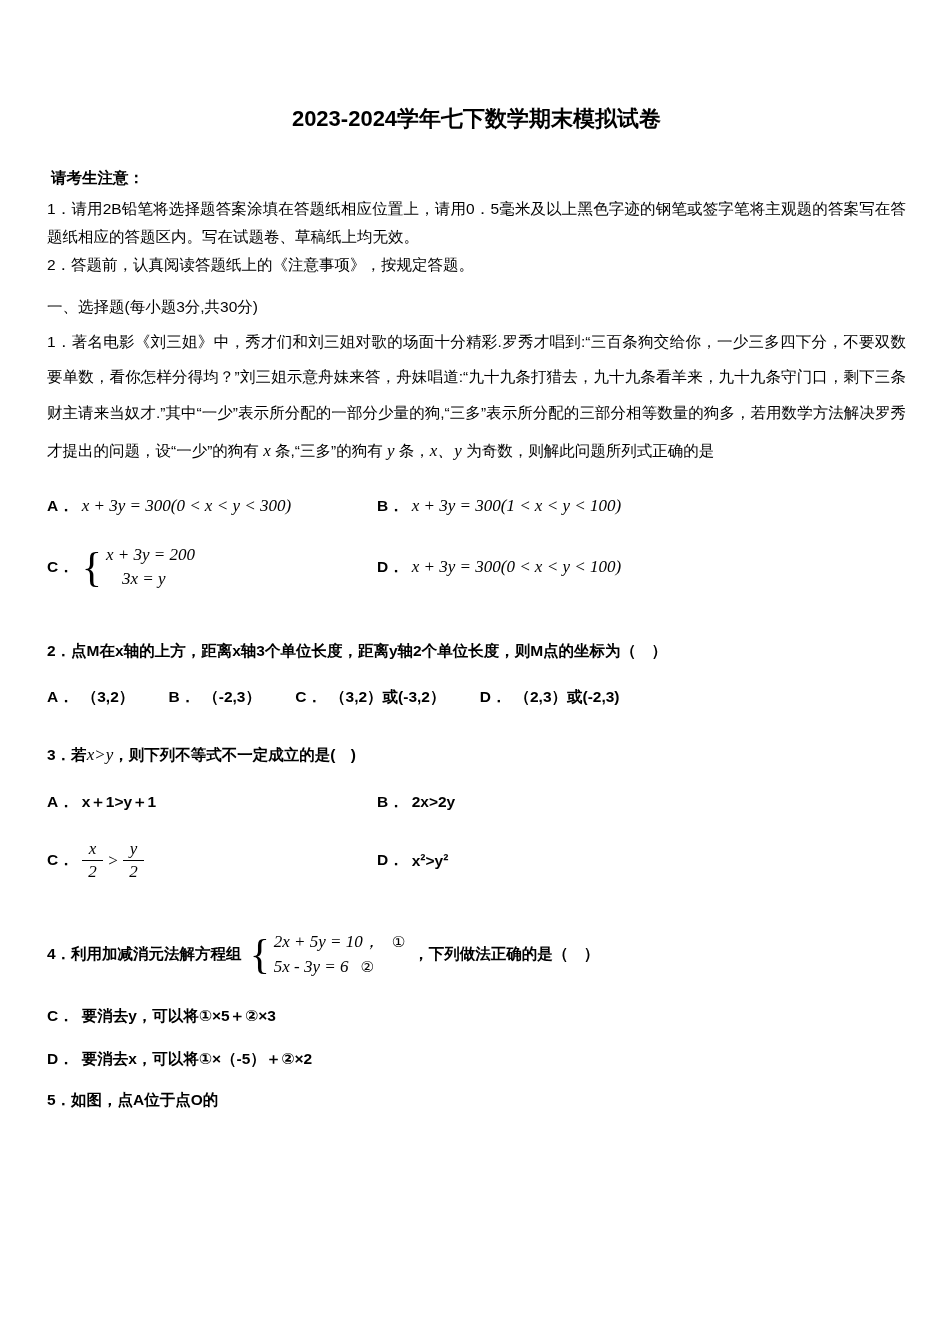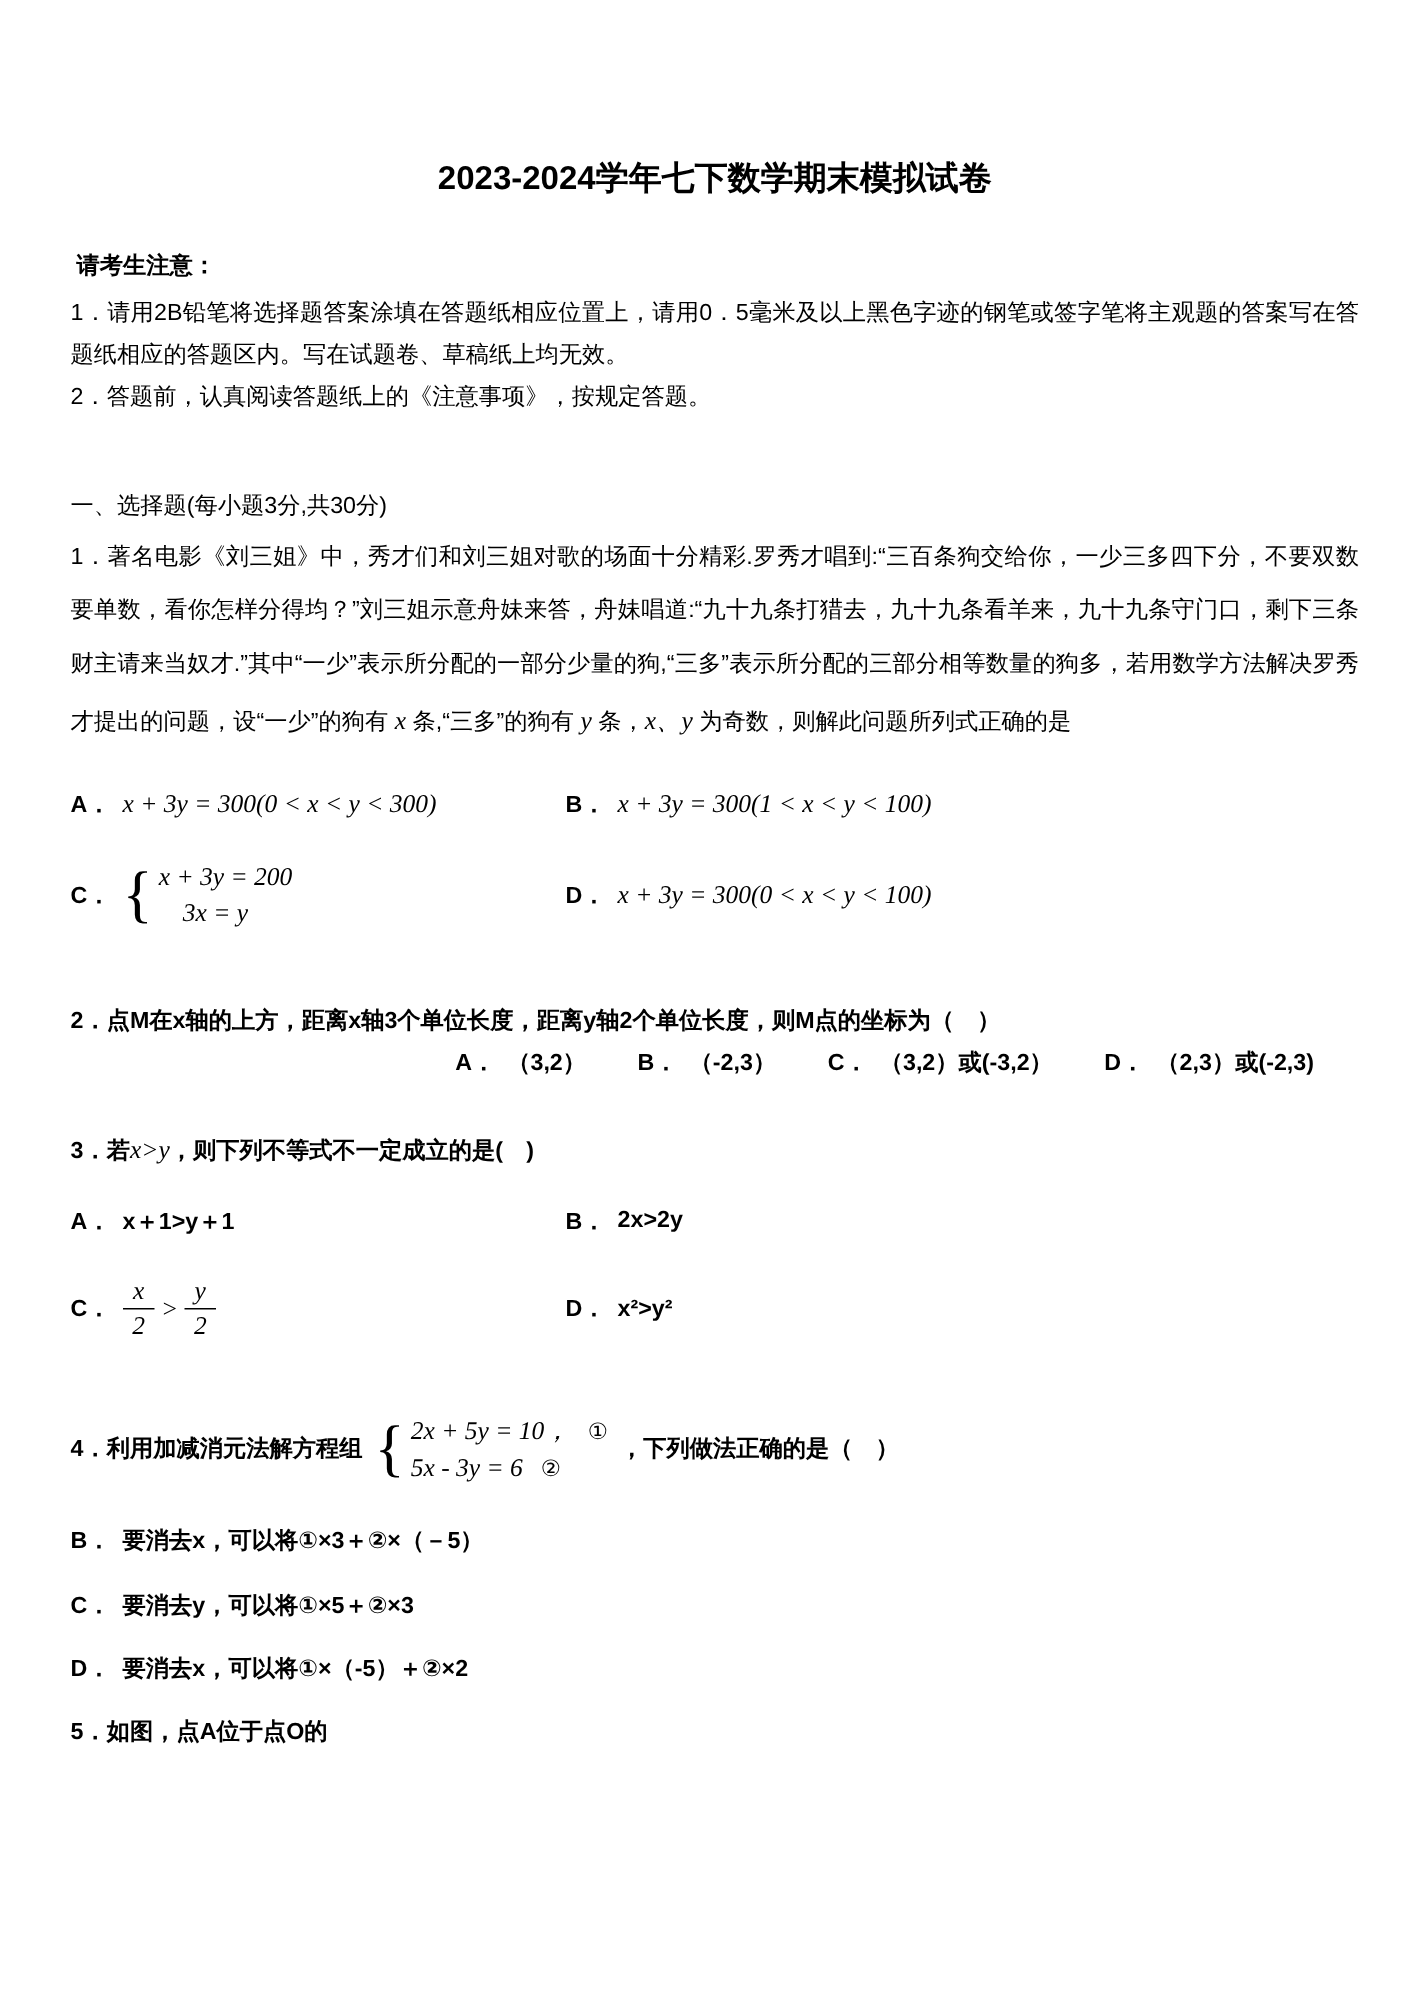--- a/index.html
+++ b/index.html
@@ -15,21 +15,21 @@
     color: #000000;
   }
   .title {
     margin: 0 0 30px 0;
     text-align: center;
     font-size: 22px;
     font-weight: 700;
   }
   .notice-header { font-weight: 700; margin: 4px; line-height: 1.75; }
   .notice-item { margin: 0; line-height: 1.8; text-align: justify; }
-  .section-heading { margin: 48px 0 6px 0; }
+  .section-heading { margin: 18px 0 6px 0; }
 
   .stem { margin: 0; line-height: 1.7; }
   .q1-stem { line-height: 2.3; text-align: justify; }
   .bold-stem { font-weight: 700; }
 
   .math {
     font-family: "Liberation Serif", "DejaVu Serif", serif;
     font-style: italic;
     font-size: 17px;
     font-weight: 400;
@@ -58,21 +58,21 @@
   .eq-col .math { line-height: 1.45; }
   .eq2 { padding-left: 16px; }
   .sys-line { white-space: nowrap; }
   .circ {
     font-style: normal;
     font-family: "Liberation Sans", "DejaVu Sans", sans-serif;
     font-size: 15px;
     margin-left: 12px;
   }
 
-  .inline-opts { margin: 2px 0 0 0; line-height: 1.7; text-align: right; }
+  .inline-opts { margin: 20px 0 0 0; line-height: 1.7; }
   .inline-opt { margin-right: 30px; white-space: nowrap; }
 
   .fracexpr { display: inline-flex; align-items: center; }
   .frac { display: inline-flex; flex-direction: column; align-items: center; vertical-align: middle; }
   .fnum { display: block; border-bottom: 1.3px solid #000; padding: 0 7px 1px 7px; line-height: 1.2; }
   .fden { display: block; padding-top: 1px; line-height: 1.2; }
   .frel { margin: 0 4px; }
 
   .q2-block  { margin-top: 46px; }
   .q3-block  { margin-top: 30px; }
@@ -179,21 +179,20 @@
   <div class="question q4-block">
     <p class="stem bold-stem"><span>4．利用加减消元法解方程组</span><span class="system inline-sys">
           <span class="brace">{</span>
           <span class="eq-col">
             <span class="math sys-line"><span>2x + 5y = 10，</span><span class="circ">①</span></span>
             <span class="math sys-line"><span>5x - 3y = 6</span><span class="circ">②</span></span>
           </span>
         </span><span>，下列做法正确的是（　）</span></p>
 
     <div class="q4-opts">
-      <p class="q4-opt"><span class="opt-label">B．</span><span class="opt-text">要消去x，可以将①×3＋②×（－5）</span></p>
       <p class="q4-opt"><span class="opt-label">C．</span><span class="opt-text">要消去y，可以将①×5＋②×3</span></p>
       <p class="q4-opt"><span class="opt-label">D．</span><span class="opt-text">要消去x，可以将①×（-5）＋②×2</span></p>
     </div>
   </div>
 
   <p class="stem bold-stem q5-stem">5．如图，点A位于点O的</p>
 
 </div>
 
 </body></html>

